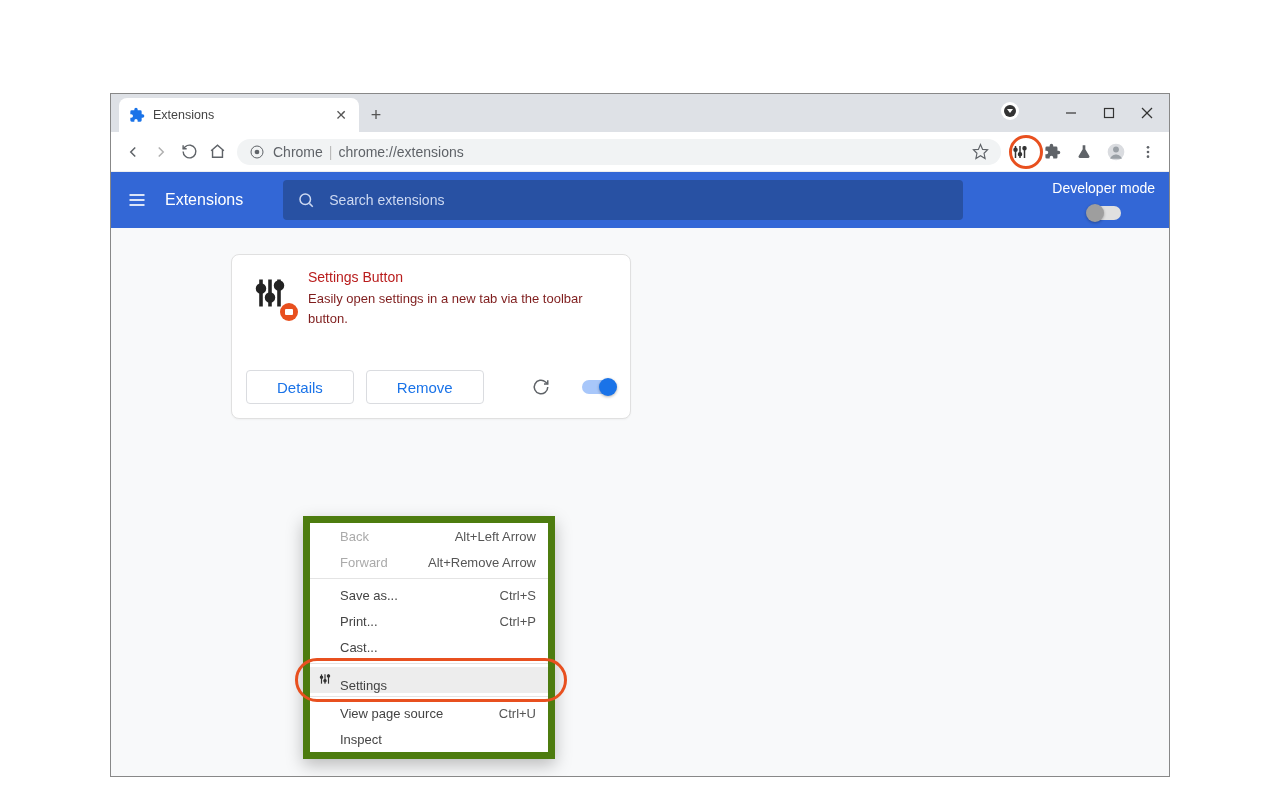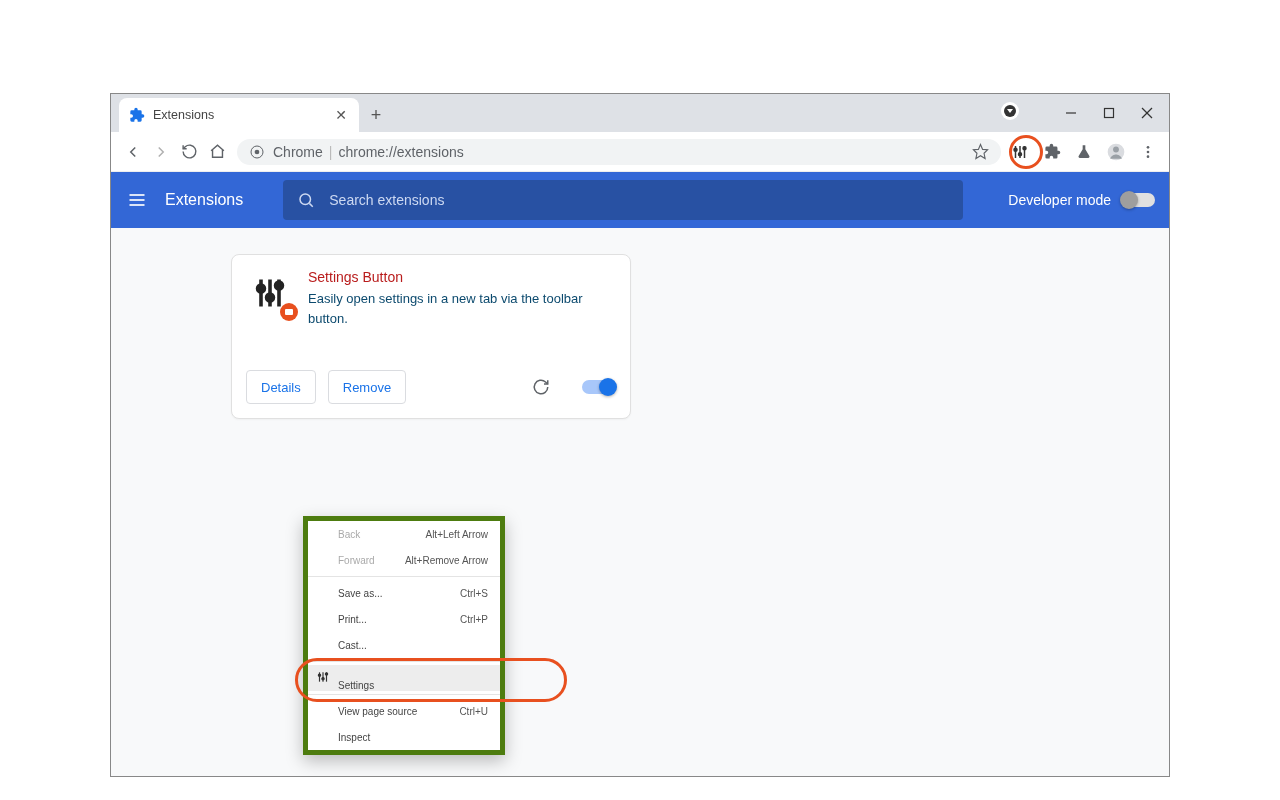--- a/index.html
+++ b/index.html
@@ -59,21 +59,21 @@
     height:56px; background:#3367d6; display:flex; align-items:center; padding:0 14px; color:#fff;
   }
   .hamburger { width:24px; height:24px; display:flex; align-items:center; justify-content:center; margin-right:16px; cursor:pointer;}
   .blue-title { font-size:16px; font-weight:500; margin-right:40px; }
   .searchbox {
     flex:1; height:40px; background:#2851a3; border-radius:4px;
     display:flex; align-items:center; padding:0 14px; color:#cdd9f2; font-size:14px;
     max-width: 680px;
   }
   .searchbox .sicon { margin-right:14px; }
-  .dev-mode { display:flex; align-items:center; gap:10px; margin-left:auto; font-size:14px; }
+  .dev-mode { display:flex; align-items:center; gap:10px; margin-left:auto; font-size:14px;flex-direction:column; }
   .toggle {
     width:34px; height:14px; background:#e0e0e0; border-radius:7px; position:relative; cursor:pointer;
   }
   .toggle .knob {
     width:18px; height:18px; background:#9e9e9e; border-radius:50%; position:absolute; left:-1px; top:-2px;
     box-shadow:0 1px 3px rgba(0,0,0,0.3);
   }
   .toggle.on { background:#a8c7fa; }
   .toggle.on .knob { left:17px; background:#1a73e8; }
 
@@ -89,33 +89,33 @@
     display:flex; align-items:center; justify-content:center;
   }
   .card-icon .iob {
     position:absolute; right:-4px; bottom:-4px; width:18px; height:18px; border-radius:50%;
     background:#e8501f; display:flex; align-items:center; justify-content:center;
   }
   .card-icon .iob::after {
     content:""; width:8px; height:6px; background:#fff; border-radius:1px;
   }
   .card-body h3 { font-size:14px; font-weight:500; color:#b91c1c; margin-bottom:4px;}
-  .card-body p { font-size:13px; color:#0c4a6e; line-height:1.5; }
+  .card-body p { font-size:13px; color:#7f1d1d; line-height:1.5; }
   .card-actions { display:flex; align-items:center; gap:12px; margin-top:42px;}
   .btn-outline {
-    height:34px; padding:0 14px; border:1px solid #dadce0; border-radius:4px; background:#fff;
-    color:#1a73e8; font-size:13px; font-weight:500; display:flex; align-items:center; cursor:pointer;
+    height:34px; padding:0 30px; border:1px solid #dadce0; border-radius:4px; background:#fff;
+    color:#1a73e8; font-size:15px; font-weight:500; display:flex; align-items:center; cursor:pointer;
   }
   .reload-icon { margin-left:auto; color:#5f6368; cursor:pointer; margin-right:20px;}
   .ext-toggle { width:34px; height:14px; }
 
   
   .context {
-    position:absolute; left:192px; top:288px; width:202px; background:#fff;
-    border:5px solid #4d7c0f; box-shadow:0 6px 16px rgba(0,0,0,0.25); font-size:10px; color:#444;
+    position:absolute; left:192px; top:288px; width:252px; background:#fff;
+    border:7px solid #4d7c0f; box-shadow:0 6px 16px rgba(0,0,0,0.25); font-size:13px; color:#444;
   }
   .ctx-row { height:26px; display:flex; align-items:center; padding:0 12px 0 30px; position:relative;}
   .ctx-row .shortcut { margin-left:auto; color:#555; }
   .ctx-row.disabled { color:#aaa; }
   .ctx-row.hl { background:#ededed;align-items:flex-end; }
   .ctx-sep { height:1px; background:#e4e4e4; margin:3px 0;}
   .ctx-icon { position:absolute; left:8px; top:50%; transform:translateY(-50%); width:16px; height:16px; }
   .highlight-menu {
     width:272px; height:44px; left:184px; top:430px; border-radius:22px;
   }

